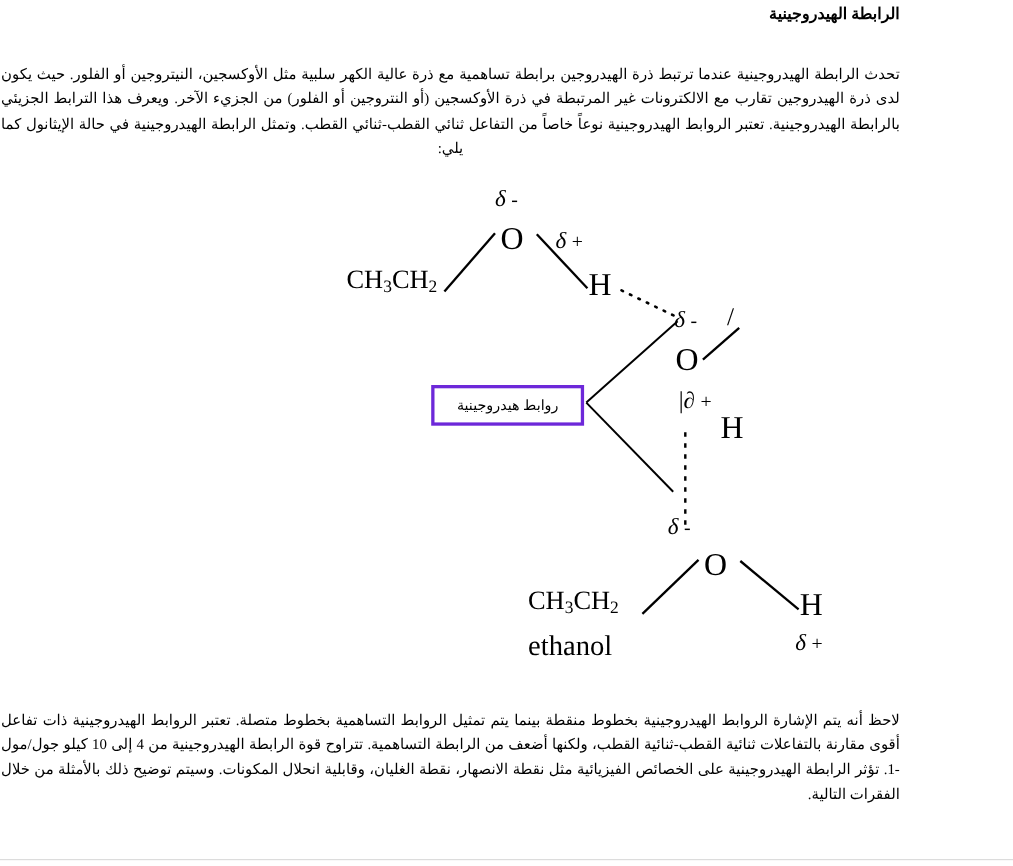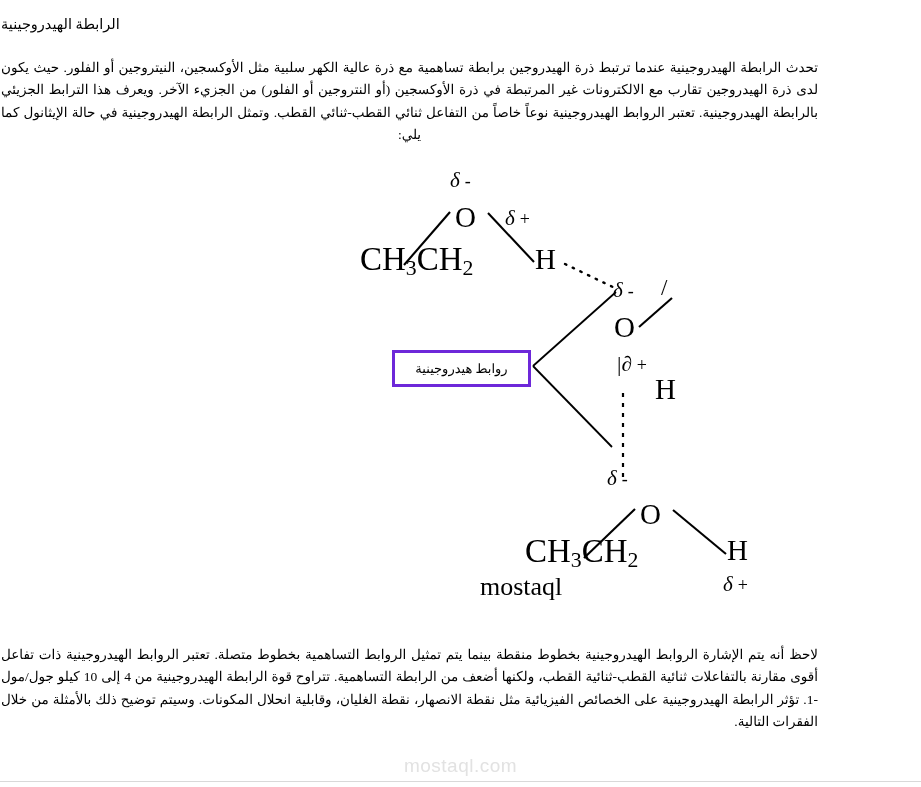--- a/index.html
+++ b/index.html
@@ -18,25 +18,25 @@
   }
   .page {
     position: absolute;
     inset: 0;
     background: #ffffff;
   }
 
   
   .doc-title {
     position: absolute;
-    top: 16px;
+    top: 4px;
     right: 103px;
     width: 817px;
-    text-align: left;
-    font-weight: normal;
+    text-align: right;
+    font-weight: bold;
     font-size: 14.5px;
     direction: rtl;
     unicode-bidi: embed;
     letter-spacing: 0;
   }
   .para {
     position: absolute;
     right: 103px;
     width: 817px;
     direction: rtl;
@@ -73,22 +73,21 @@
   .chem {
     position: absolute;
     font-family: "Liberation Serif", "DejaVu Serif", serif;
     white-space: nowrap;
     line-height: 1;
   }
   .atom {
     font-size: 29px;
   }
   .group {
-    font-size: 33px;
-    margin-left: 45px;
+    font-size: 24px;
   }
   .group sub {
     font-size: 0.66em;
     vertical-align: -0.22em;
   }
   .delta {
     font-size: 19px;
   }
   .delta i {
     font-style: italic;
@@ -208,31 +207,30 @@
     </div>
 
     <div class="chem delta" style="left:607px; top:318px;">
       <i>δ</i><span class="sign">-</span>
     </div>
 
     <div class="chem group" style="left:480px; top:385px;">
       <span>CH</span><sub>3</sub><span>CH</span><sub>2</sub>
     </div>
 
-    <div class="chem molname" style="left:480px; top:424px;">mostaql</div>
+    <div class="chem molname" style="left:480px; top:424px;">ethanol</div>
 
     <div class="chem atom" style="left:640px; top:350px;">O</div>
 
     <div class="chem atom" style="left:727px; top:386px;">H</div>
 
     <div class="chem delta" style="left:723px; top:424px;">
       <i>δ</i><span class="sign">+</span>
     </div>
 
   </div>
 
   <div class="para" id="para-closing">لاحظ أنه يتم الإشارة الروابط الهيدروجينية بخطوط منقطة بينما يتم تمثيل الروابط التساهمية بخطوط متصلة. تعتبر الروابط الهيدروجينية ذات تفاعل أقوى مقارنة بالتفاعلات ثنائية القطب-ثنائية القطب، ولكنها أضعف من الرابطة التساهمية. تتراوح قوة الرابطة الهيدروجينية من 4 إلى 10 كيلو جول/مول -1. تؤثر الرابطة الهيدروجينية على الخصائص الفيزيائية مثل نقطة الانصهار، نقطة الغليان، وقابلية انحلال المكونات. وسيتم توضيح ذلك بالأمثلة من خلال الفقرات التالية.</div>
 
-  <div class="watermark">mostaql.com</div>
 
   <div class="footer-rule"></div>
 
 </div>
 
 </body></html>

